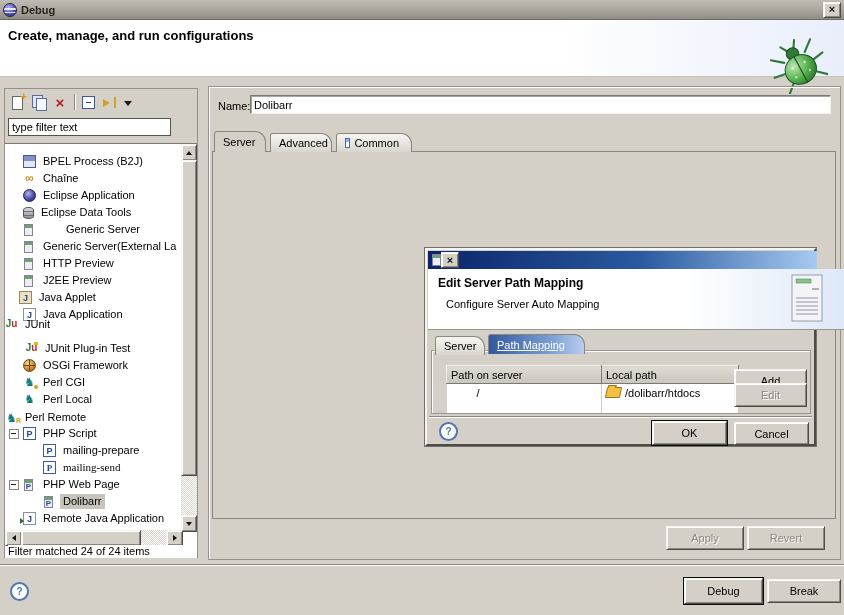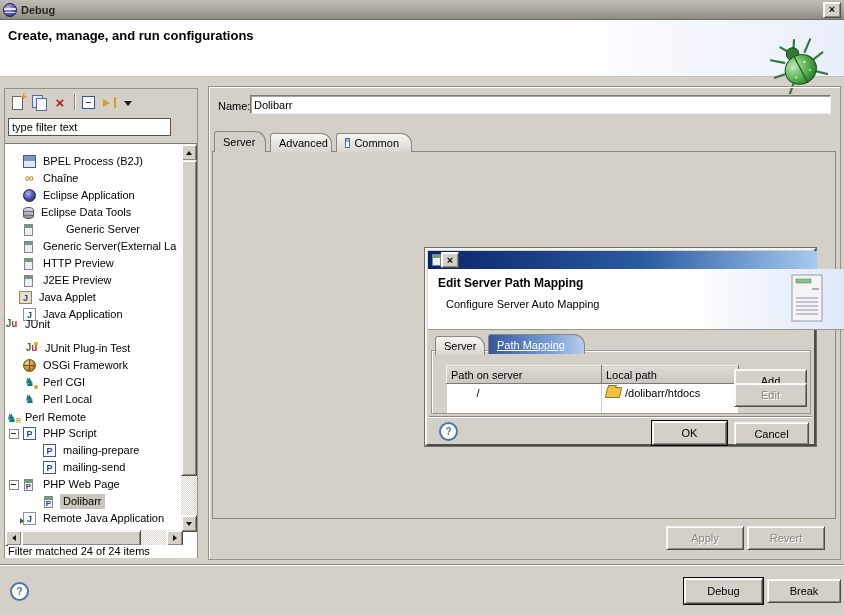--- a/index.html
+++ b/index.html
@@ -262,21 +262,21 @@
           </div>
           <div class="tree-item" style="top: 281px; padding-left: 18px;">
             <span class="expander"></span>
             <span class="ticon i-php"></span>
             <span class="tlabel">PHP Script</span>
           </div>
           <div class="tree-item" style="top: 298px; padding-left: 38px;">
             <span class="ticon i-php"></span>
             <span class="tlabel">mailing-prepare</span>
           </div>
-          <div class="tree-item" style="top: 315px; padding-left: 38px;">
+          <div class="tree-item" style="top: 315px; padding-left: 38px; font-family: Liberation Serif, serif;">
             <span class="ticon i-php"></span>
             <span class="tlabel">mailing-send</span>
           </div>
           <div class="tree-item" style="top: 332px; padding-left: 18px;">
             <span class="expander"></span>
             <span class="ticon i-phpweb"></span>
             <span class="tlabel">PHP Web Page</span>
           </div>
           <div class="tree-item selected" style="top: 349px; padding-left: 38px;">
             <span class="ticon i-phpweb"></span>

